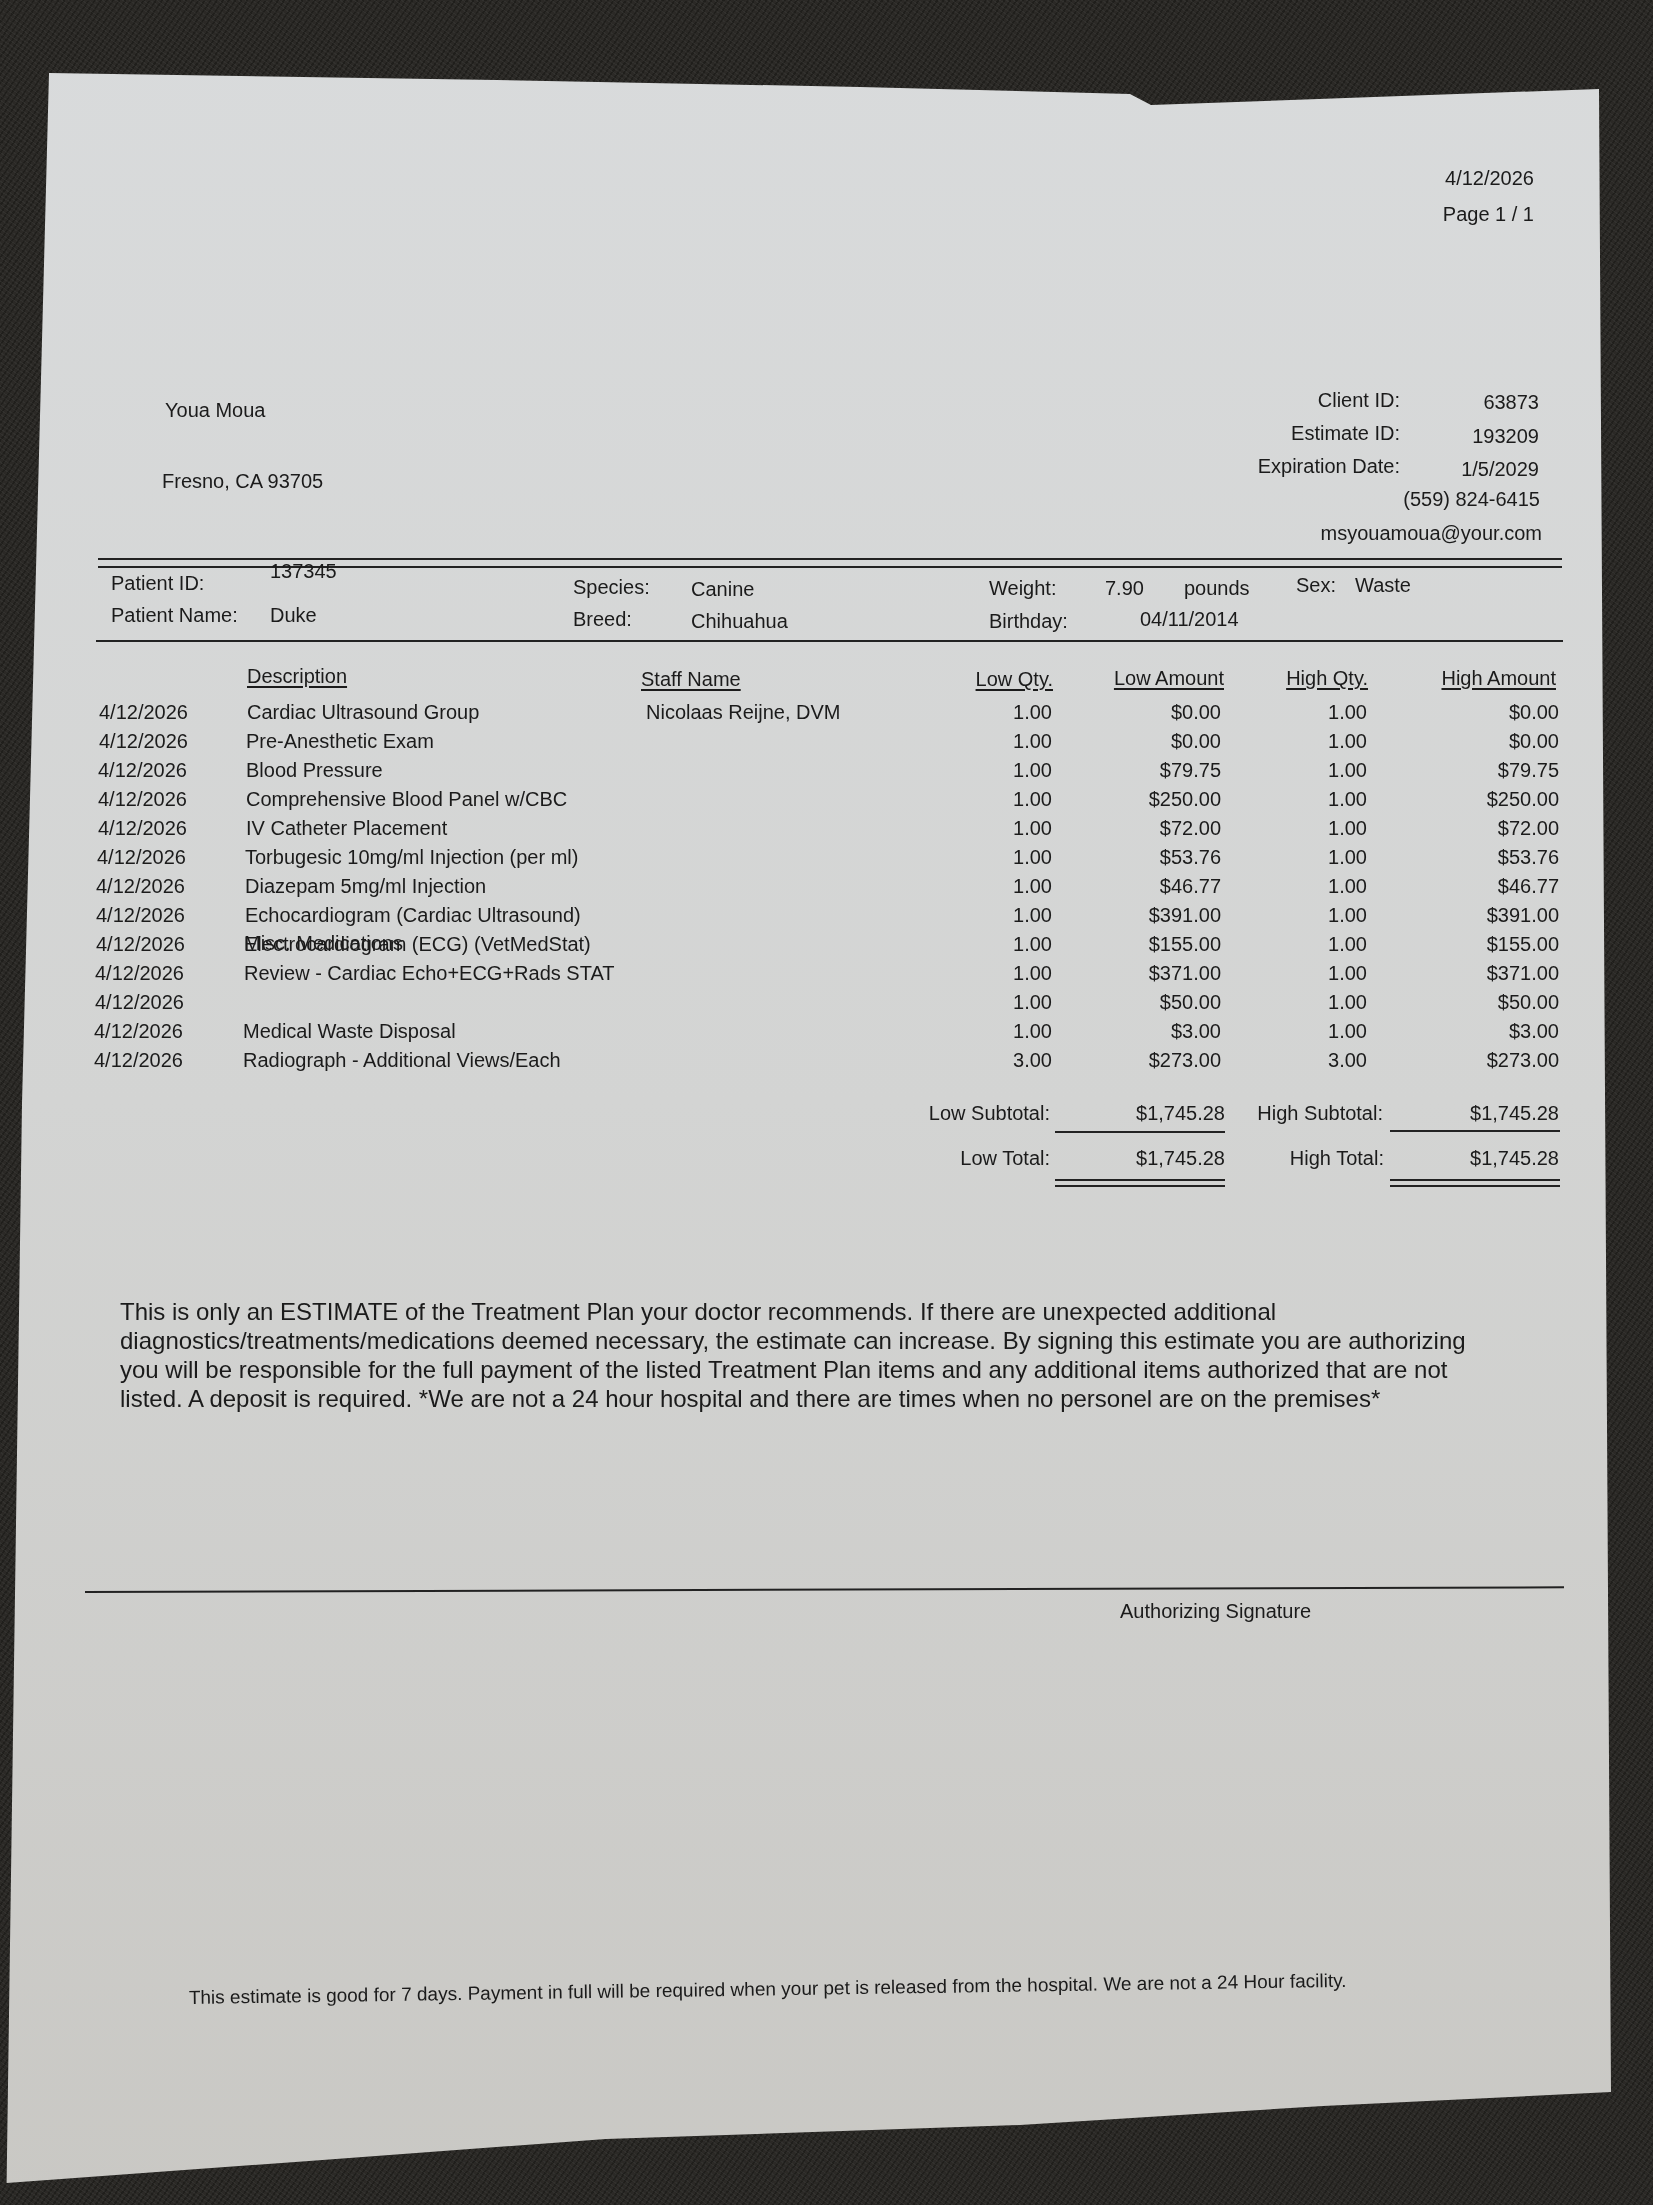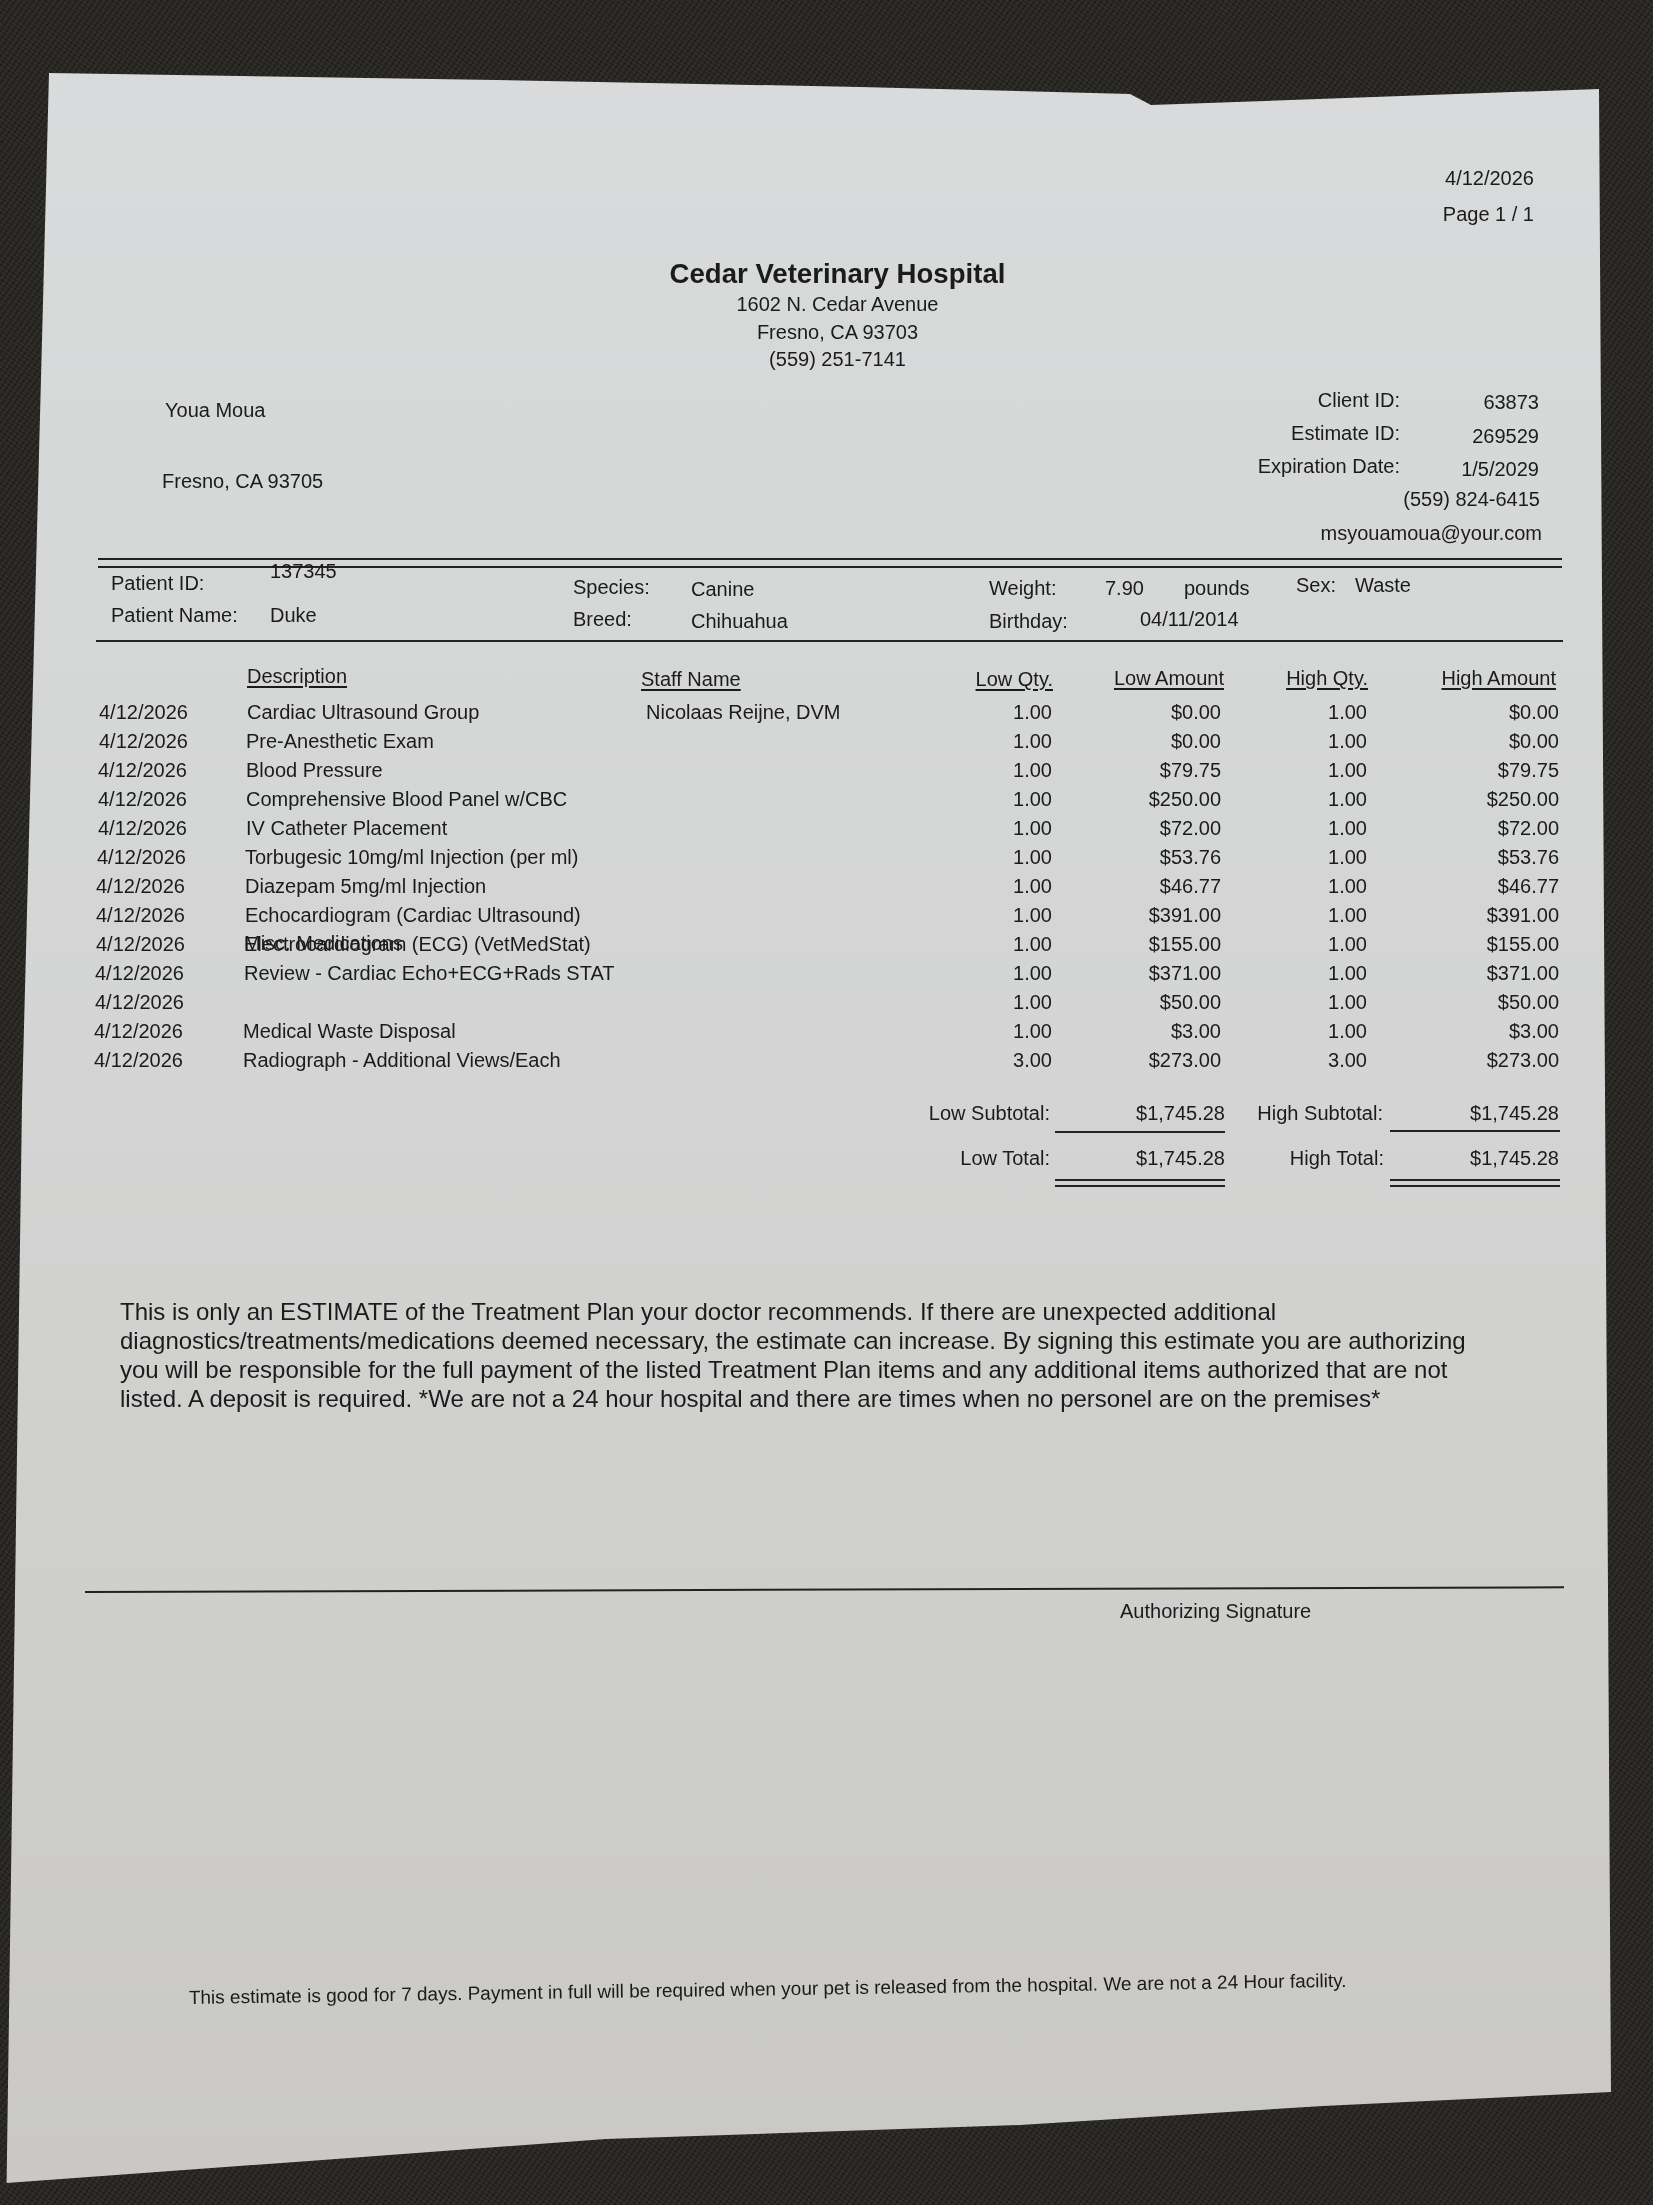--- a/index.html
+++ b/index.html
@@ -30,34 +30,28 @@
   .footer { position: absolute; left: 189px; top: 1987px; font-size: 19px; transform: rotate(-0.85deg); transform-origin: left bottom; white-space: nowrap; }
 </style>
 </head>
 <body>
 
 <div class="paper">
 
   <div class="abs f32 right" style="right:120px; top:167px;">4/12/2026</div>
   <div class="abs f32 right" style="right:120px; top:203px;">Page 1 / 1</div>
 
-  <div class="abs center" style="left:617px; width:441px; top:258px;">
-    <div class="hosp-name">Cedar Veterinary Hospital</div>
-    <div class="f32" style="margin-top:3.3px;">1602 N. Cedar Avenue</div>
-    <div class="f32" style="margin-top:4.4px;">Fresno, CA 93703</div>
-    <div class="f32" style="margin-top:4.4px;">(559) 251-7141</div>
-  </div>
 
   <div class="abs f32" style="left:165px; top:399px;">Youa Moua</div>
   <div class="abs f32" style="left:162px; top:470px;">Fresno, CA 93705</div>
 
   <div class="abs f32 right" style="right:254px; top:389px; width:221px;">Client ID:</div>
   <div class="abs f32 right" style="right:115px; top:391px; width:110px;">63873</div>
   <div class="abs f32 right" style="right:254px; top:422px; width:221px;">Estimate ID:</div>
-  <div class="abs f32 right" style="right:115px; top:425px; width:110px;">269529</div>
+  <div class="abs f32 right" style="right:115px; top:425px; width:110px;">193209</div>
   <div class="abs f32 right" style="right:254px; top:455px; width:221px;">Expiration Date:</div>
   <div class="abs f32 right" style="right:115px; top:458px; width:110px;">1/5/2029</div>
   <div class="abs f32 right" style="right:114px; top:488px; width:276px;">(559) 824-6415</div>
   <div class="abs f32 right" style="right:112px; top:522px; width:386px;">msyouamoua@your.com</div>
 
   <div class="rule" style="left:98px; width:1464px; top:558px;"></div>
   <div class="rule" style="left:98px; width:1464px; top:566px;"></div>
   <div class="rule" style="left:96px; width:1467px; top:640px;"></div>
 
   <div>

